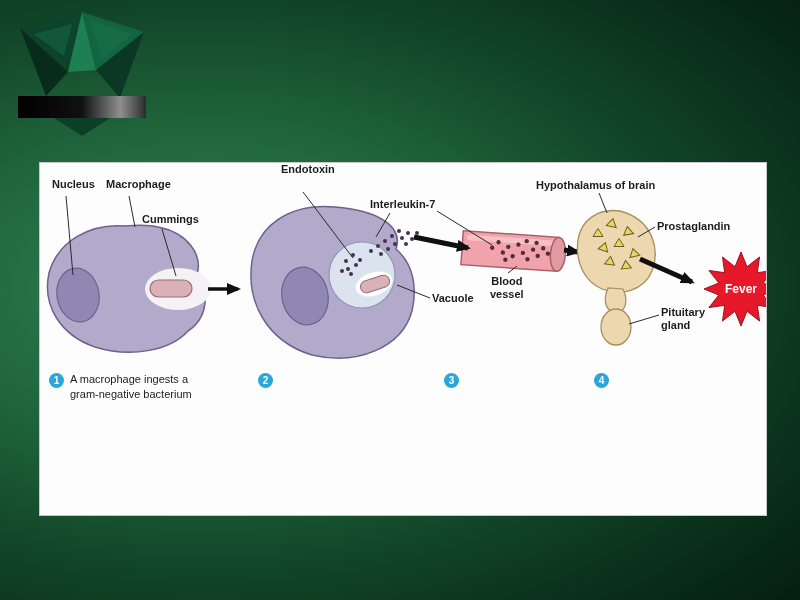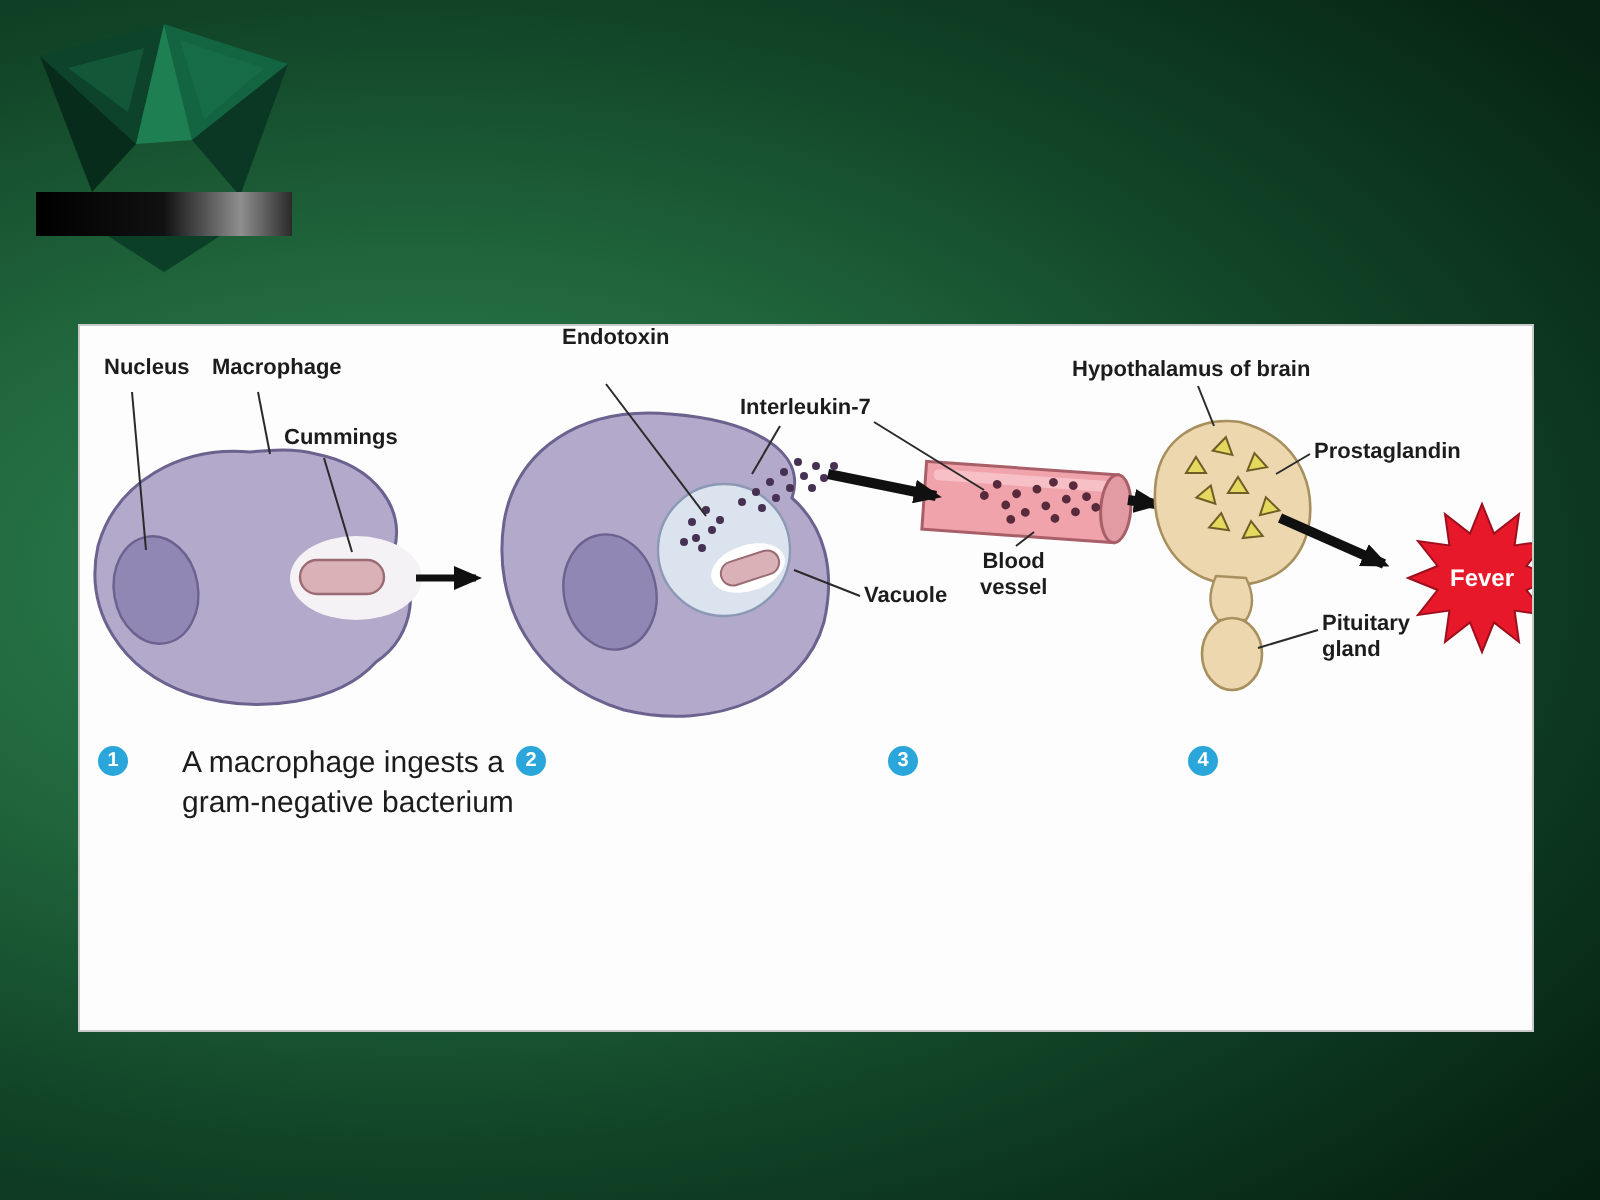--- a/index.html
+++ b/index.html
@@ -22,21 +22,21 @@
     position:absolute;font-size:11px;color:#1c1c1c;
     white-space:pre-line;line-height:1.2;font-weight:bold;
   }
   .lbl-center{text-align:center;}
   .step{position:absolute;display:flex;gap:6px;align-items:flex-start;}
   .badge{
     width:15px;height:15px;border-radius:50%;background:#2aa6da;color:#fff;
     font-size:10px;font-weight:bold;display:flex;align-items:center;justify-content:center;
     flex:0 0 15px;margin-top:1px;
   }
-  .step-text{font-size:15px;line-height:1.33;color:#1c1c1c;white-space:pre-line;margin-left:21px;}
+  .step-text{font-size:11px;line-height:1.33;color:#1c1c1c;white-space:pre-line;}
   .copyright{position:absolute;left:8px;top:327px;font-size:10px;color:#2b2b2b;}
   .fever-text{font:bold 12px "Liberation Sans", sans-serif;fill:#ffffff;}
 </style>
 </head>
 <body>
 
 <div class="slide">
 
   <div class="logo">
     <svg width="136" height="130" viewBox="0 0 136 130">

